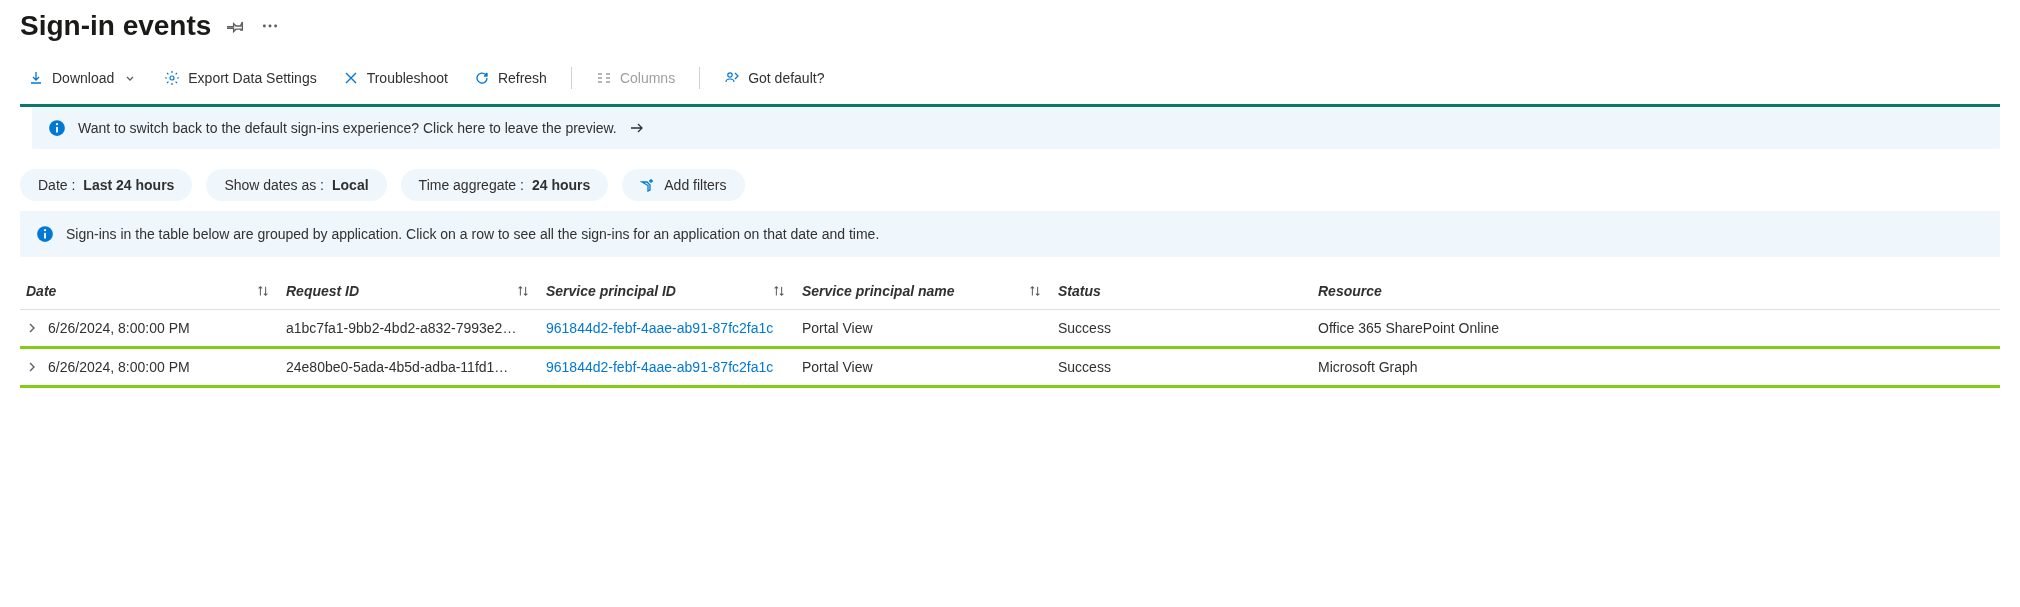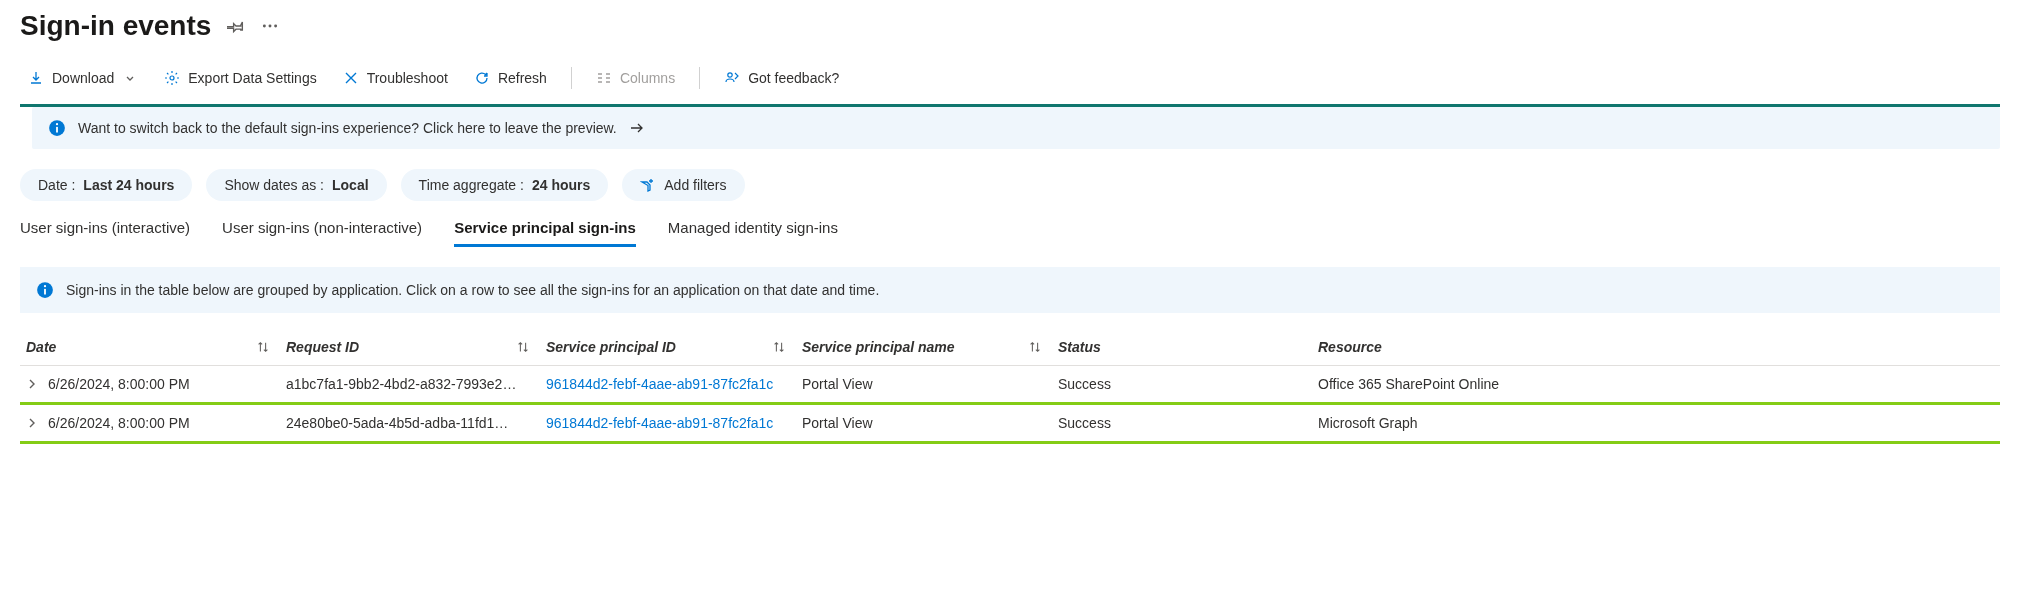--- a/index.html
+++ b/index.html
@@ -162,21 +162,21 @@
 
     <div class="sep"></div>
 
     <button class="tbtn">
       <span class="ico">
         <svg width="16" height="16" viewBox="0 0 16 16" fill="none" stroke="currentColor" stroke-width="1.2">
             <circle cx="6" cy="5" r="2.2"></circle>
             <path d="M2 12c0-2 2-3 4-3s4 1 4 3M11 3l3 3-3 3"></path>
           </svg>
       </span>
-      <span>Got feedback?</span>
+      <span>Got default?</span>
     </button>
   </div>
 
   <div class="infobar">
     <span class="ico">
       <svg width="18" height="18" viewBox="0 0 16 16" fill="currentColor">
           <circle cx="8" cy="8" r="7"></circle>
           <rect x="7.2" y="7" width="1.6" height="5" fill="#fff"></rect>
           <circle cx="8" cy="4.6" r="1" fill="#fff"></circle>
         </svg>
@@ -205,26 +205,20 @@
     <div class="pill">
       <span class="ico">
         <svg width="16" height="16" viewBox="0 0 16 16" fill="none" stroke="currentColor" stroke-width="1.3">
             <path d="M11 2v4M9 4h4M2 5h5l3 3v5l-2 1V8.5L2 5z"></path>
           </svg>
       </span>
       <span>Add filters</span>
     </div>
   </div>
 
-  <div class="tabs" id="tabs">
-      <div class="tab">User sign-ins (interactive)</div>
-      <div class="tab">User sign-ins (non-interactive)</div>
-      <div class="tab active">Service principal sign-ins</div>
-      <div class="tab">Managed identity sign-ins</div>
-    </div>
 
   <div class="infobar2">
     <span class="ico">
       <svg width="18" height="18" viewBox="0 0 16 16" fill="currentColor">
           <circle cx="8" cy="8" r="7"></circle>
           <rect x="7.2" y="7" width="1.6" height="5" fill="#fff"></rect>
           <circle cx="8" cy="4.6" r="1" fill="#fff"></circle>
         </svg>
     </span>
     <span>Sign-ins in the table below are grouped by application. Click on a row to see all the sign-ins for an application on that date and time.</span>

